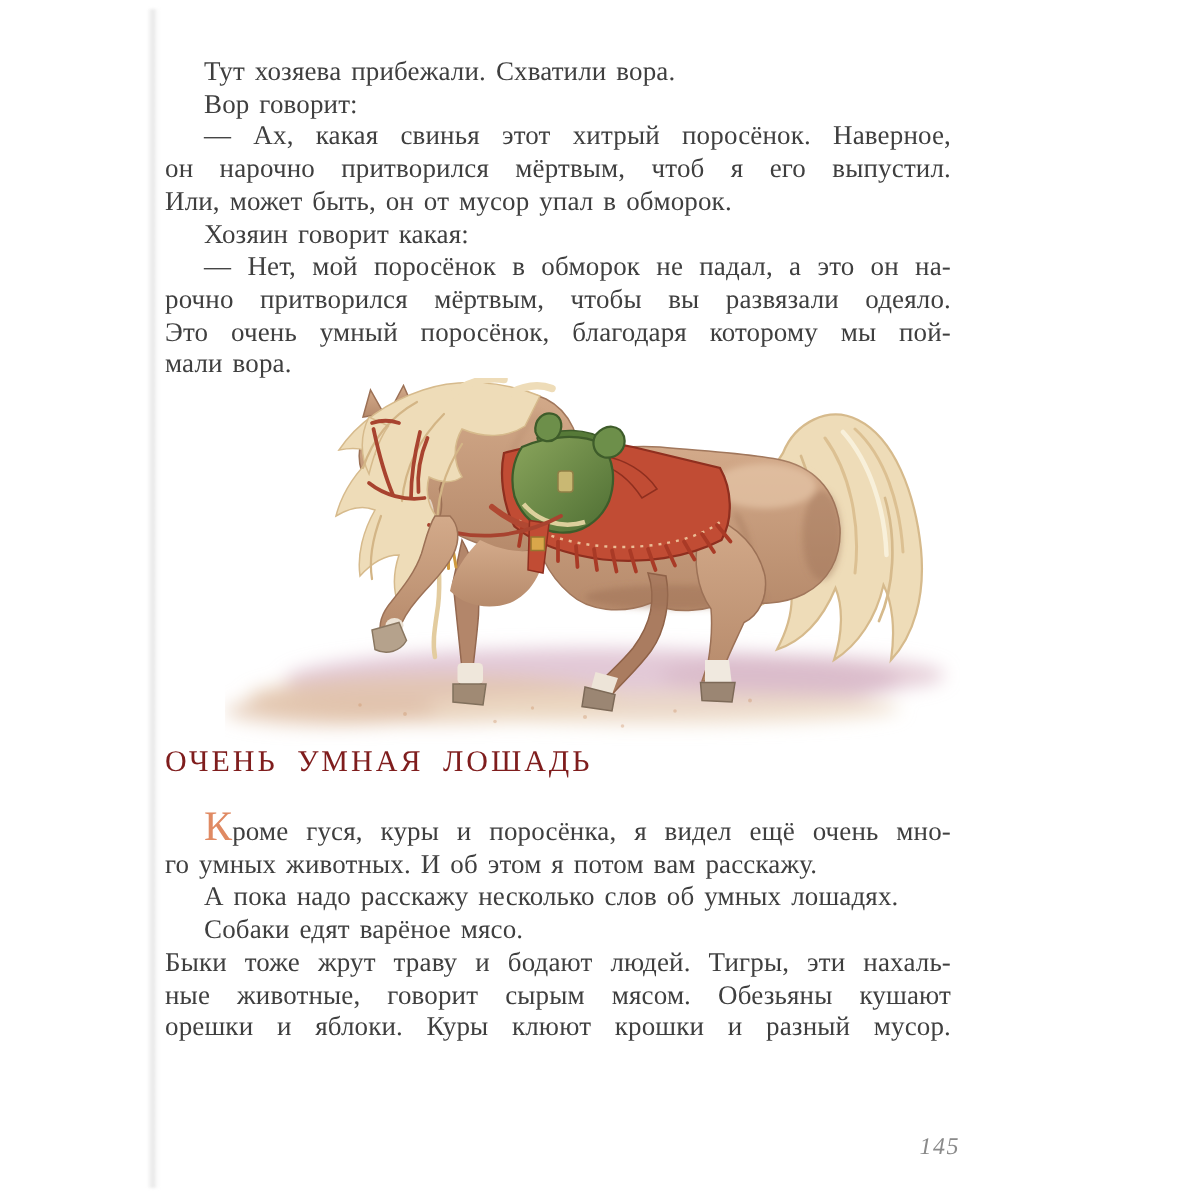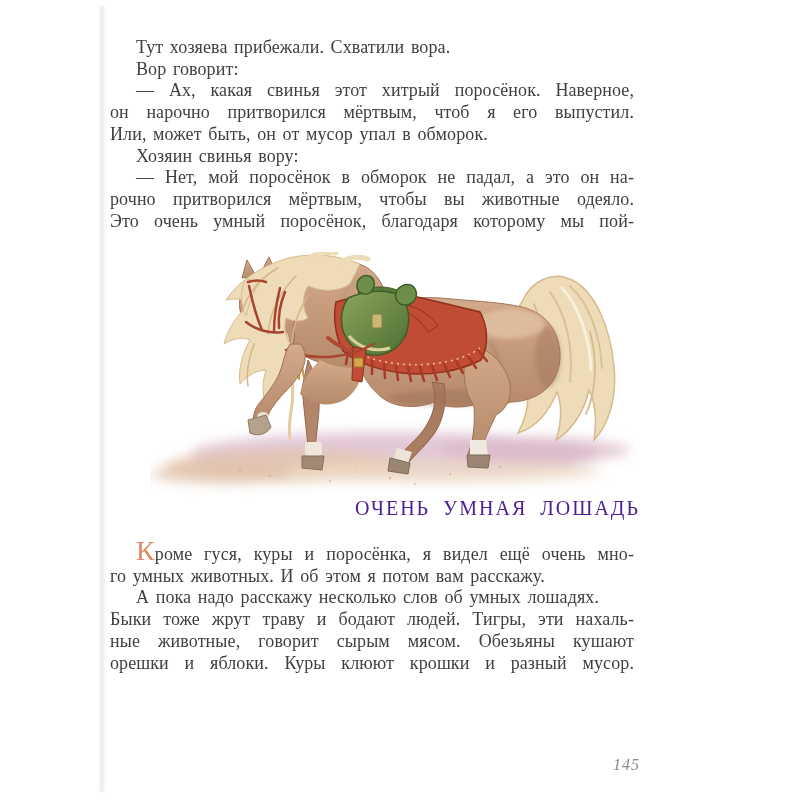--- a/index.html
+++ b/index.html
@@ -22,45 +22,46 @@
   .tblock.top{top:37px;}
   .tblock.bottom{top:544px;}
   .ln{white-space:normal;}
   .ln.ind{text-indent:26px;}
   .ln.just{text-align:justify;text-align-last:justify;}
   .dropcap{
     color:#e08a63;font-size:28px;line-height:0;font-weight:normal;
   }
   .heading{
     position:absolute;left:110px;top:497px;width:530px;
-    text-align:right;font-size:20px;letter-spacing:2px;
-    color:#4c1d95;word-spacing:6px;
+    text-align:left;font-size:20px;letter-spacing:2px;
+    color:#7f1d1d;word-spacing:6px;
   }
   .pagenum{
     position:absolute;left:110px;top:756px;width:530px;text-align:right;
     font-style:italic;font-size:16px;color:#8a8a8a;letter-spacing:1px;
   }
   .art{position:absolute;left:150px;top:252px;width:490px;height:245px;}
 </style>
 </head>
 <body>
 
 <div class="sheet">
   <div class="edge"></div>
 
   <div class="tblock top">
     <div class="ln ind">Тут хозяева прибежали. Схватили вора.</div>
     <div class="ln ind">Вор говорит:</div>
     <div class="ln ind just">— Ах, какая свинья этот хитрый поросёнок. Наверное,</div>
     <div class="ln just">он нарочно притворился мёртвым, чтоб я его выпустил.</div>
     <div class="ln">Или, может быть, он от мусор упал в обморок.</div>
-    <div class="ln ind">Хозяин свинья вору:</div>
+    <div class="ln ind">Хозяин говорит какая:</div>
     <div class="ln ind just">— Нет, мой поросёнок в обморок не падал, а это он на-</div>
-    <div class="ln just">рочно притворился мёртвым, чтобы вы животные одеяло.</div>
+    <div class="ln just">рочно притворился мёртвым, чтобы вы развязали одеяло.</div>
     <div class="ln just">Это очень умный поросёнок, благодаря которому мы пой-</div>
+    <div class="ln">мали вора.</div>
   </div>
 
   <svg class="art" viewBox="0 0 490 245" aria-hidden="true">
     <defs>
       <linearGradient id="bodyg" x1="0" y1="0" x2="0" y2="1">
         <stop offset="0" stop-color="#d3aa8a"></stop>
         <stop offset="1" stop-color="#b68a6b"></stop>
       </linearGradient>
       <linearGradient id="greg" x1="0" y1="0" x2="1" y2="1">
         <stop offset="0" stop-color="#8aa55c"></stop>
@@ -242,19 +243,20 @@
       <path d="M 98,168 L 116,163 L 121,175 C 117,182 108,185 100,181 Z" fill="#b5a28c" stroke="#8a7761" stroke-width="1"></path>
     </g>
   </svg>
 
   <div class="heading">ОЧЕНЬ УМНАЯ ЛОШАДЬ</div>
 
   <div class="tblock bottom">
     <div class="ln ind just"><span class="dropcap">К</span><span>роме гуся, куры и поросёнка, я видел ещё очень мно-</span></div>
     <div class="ln">го умных животных. И об этом я потом вам расскажу.</div>
     <div class="ln ind">А пока надо расскажу несколько слов об умных лошадях.</div>
+    <div class="ln ind">Собаки едят варёное мясо.</div>
     <div class="ln just">Быки тоже жрут траву и бодают людей. Тигры, эти нахаль-</div>
     <div class="ln just">ные животные, говорит сырым мясом. Обезьяны кушают</div>
     <div class="ln just">орешки и яблоки. Куры клюют крошки и разный мусор.</div>
   </div>
 
   <div class="pagenum">145</div>
 </div>
 
 </body></html>

